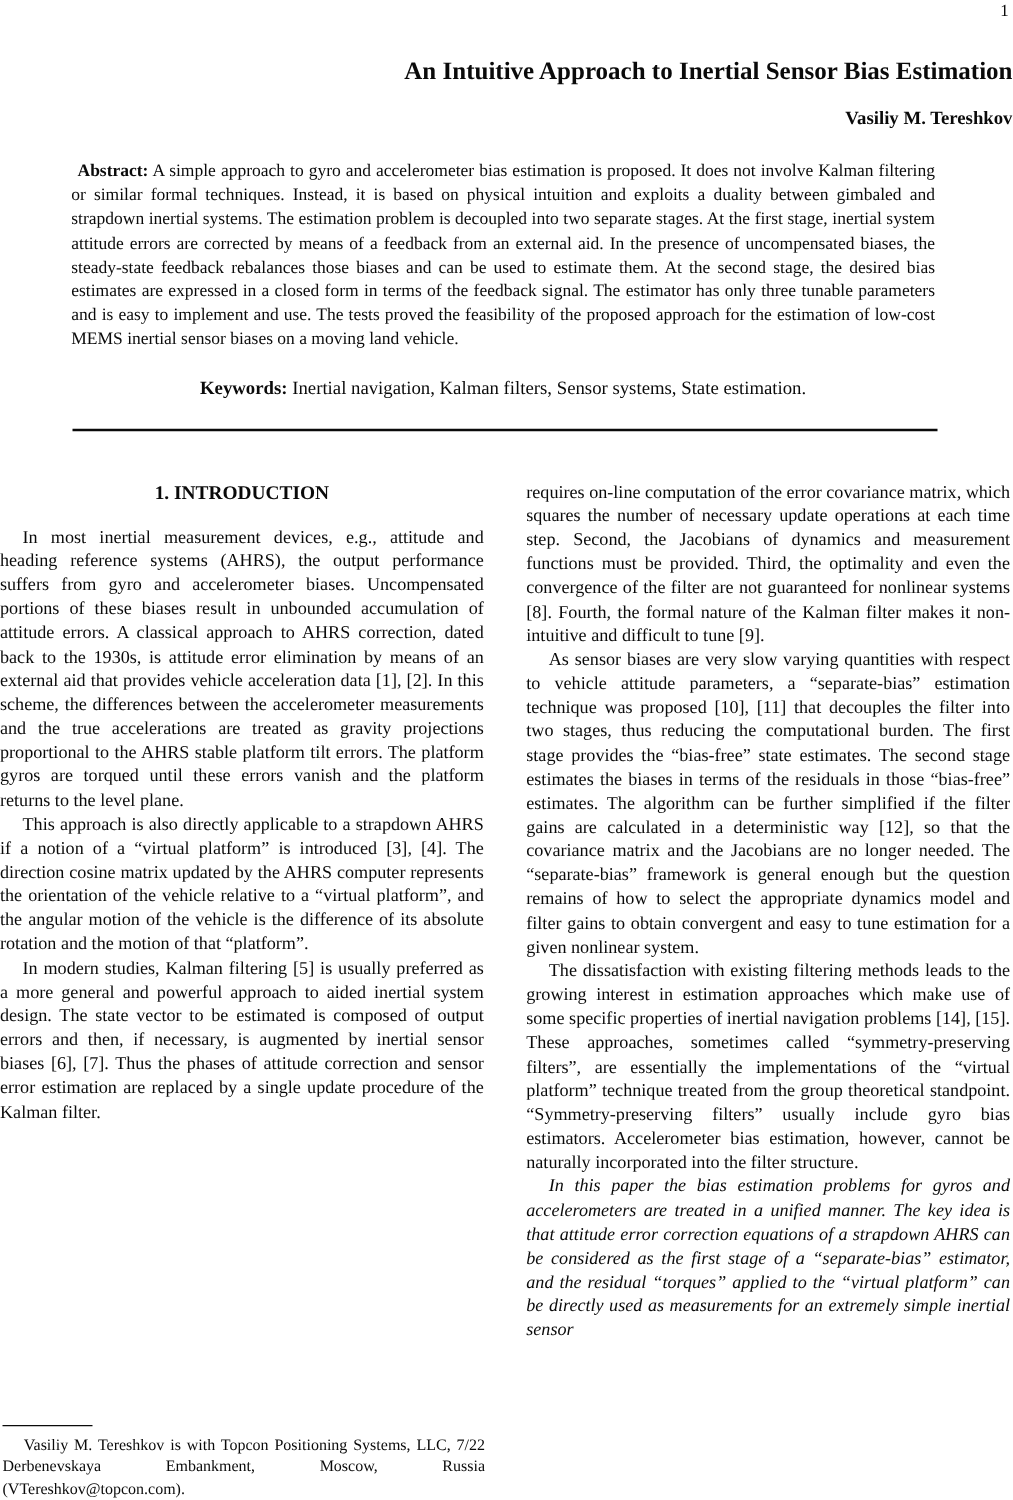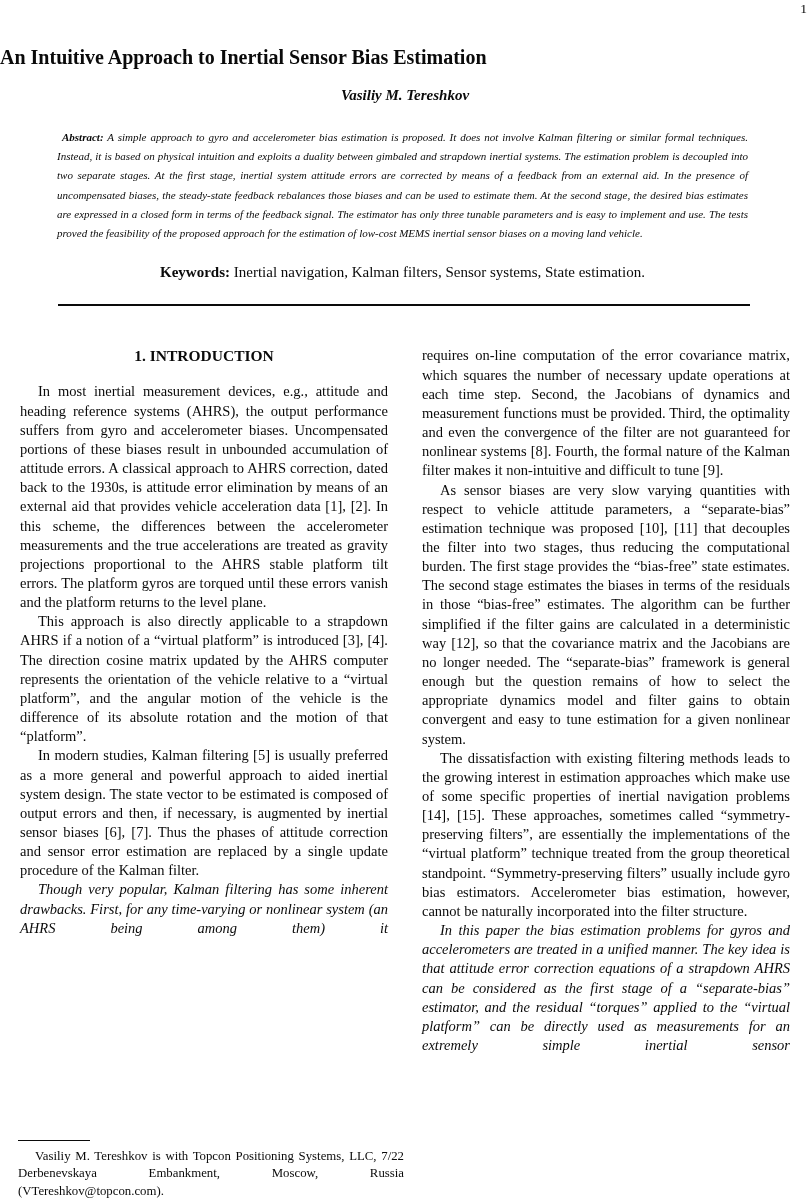--- a/index.html
+++ b/index.html
@@ -19,59 +19,57 @@
   .page-num {
     position: absolute;
     top: 1px;
     right: 3px;
     font-size: 13.5px;
     line-height: 15px;
   }
   .title {
     margin: 0;
     padding-top: 45px;
-    text-align: left;
+    text-align: right;
     font-size: 20px;
     line-height: 24px;
     font-weight: 700;
   }
   .author {
     margin: 17px 0 0 0;
-    text-align: center;
+    text-align: right;
     font-size: 15px;
     line-height: 18px;
     font-weight: 700;
-    font-style: italic;
   }
   .abstract {
     margin: 24px 62px 0 57px;
     text-align: justify;
-    font-size: 11px;
+    font-size: 14px;
     line-height: 19.2px;
     text-indent: 5px;
-    font-style: italic;
   }
   .keywords {
     margin: 20px 62px 0 57px;
     font-size: 15px;
     line-height: 19.2px;
     text-align: center;
   }
   .bold-label {
     font-weight: 700;
   }
   .rule {
     height: 2px;
     background: #0a0a0a;
     margin: 22px 60px 0 58px;
   }
   .columns {
     display: flex;
     gap: 34px;
-    padding: 0 20px;
+    padding: 0 0;
     margin-top: 40px;
   }
   .col {
     width: 387px;
     font-size: 14.5px;
     line-height: 19.15px;
     text-align: justify;
   }
   .section-heading {
     text-align: center;
@@ -86,21 +84,21 @@
   }
   .col p.noindent {
     text-indent: 0;
   }
   .col p.cont {
     text-align-last: justify;
     font-style: italic;
   }
   .footnote {
     position: absolute;
-    left: 18px;
+    left: 2px;
     top: 1140px;
     width: 386px;
     font-size: 12.8px;
     line-height: 17.4px;
     text-align: justify;
   }
   .footnote-rule {
     width: 72px;
     height: 1px;
     background: #0a0a0a;
@@ -126,21 +124,20 @@
 
 <div class="rule"></div>
 
 <div class="columns">
 
   <div class="col">
     <div class="section-heading">1. INTRODUCTION</div>
     <p>In most inertial measurement devices, e.g., attitude and heading reference systems (AHRS), the output performance suffers from gyro and accelerometer biases. Uncompensated portions of these biases result in unbounded accumulation of attitude errors. A classical approach to AHRS correction, dated back to the 1930s, is attitude error elimination by means of an external aid that provides vehicle acceleration data [1], [2]. In this scheme, the differences between the accelerometer measurements and the true accelerations are treated as gravity projections proportional to the AHRS stable platform tilt errors. The platform gyros are torqued until these errors vanish and the platform returns to the level plane.</p>
     <p>This approach is also directly applicable to a strapdown AHRS if a notion of a “virtual platform” is introduced [3], [4]. The direction cosine matrix updated by the AHRS computer represents the orientation of the vehicle relative to a “virtual platform”, and the angular motion of the vehicle is the difference of its absolute rotation and the motion of that “platform”.</p>
     <p>In modern studies, Kalman filtering [5] is usually preferred as a more general and powerful approach to aided inertial system design. The state vector to be estimated is composed of output errors and then, if necessary, is augmented by inertial sensor biases [6], [7]. Thus the phases of attitude correction and sensor error estimation are replaced by a single update procedure of the Kalman filter.</p>
-    <p class="cont">Though very popular, Kalman filtering has some inherent drawbacks. First, for any time-varying or nonlinear system (an AHRS being among them) it</p>
   </div>
 
   <div class="col">
     <p class="noindent">requires on-line computation of the error covariance matrix, which squares the number of necessary update operations at each time step. Second, the Jacobians of dynamics and measurement functions must be provided. Third, the optimality and even the convergence of the filter are not guaranteed for nonlinear systems [8]. Fourth, the formal nature of the Kalman filter makes it non-intuitive and difficult to tune [9].</p>
     <p>As sensor biases are very slow varying quantities with respect to vehicle attitude parameters, a “separate-bias” estimation technique was proposed [10], [11] that decouples the filter into two stages, thus reducing the computational burden. The first stage provides the “bias-free” state estimates. The second stage estimates the biases in terms of the residuals in those “bias-free” estimates. The algorithm can be further simplified if the filter gains are calculated in a deterministic way [12], so that the covariance matrix and the Jacobians are no longer needed. The “separate-bias” framework is general enough but the question remains of how to select the appropriate dynamics model and filter gains to obtain convergent and easy to tune estimation for a given nonlinear system.</p>
     <p>The dissatisfaction with existing filtering methods leads to the growing interest in estimation approaches which make use of some specific properties of inertial navigation problems [14], [15]. These approaches, sometimes called “symmetry-preserving filters”, are essentially the implementations of the “virtual platform” technique treated from the group theoretical standpoint. “Symmetry-preserving filters” usually include gyro bias estimators. Accelerometer bias estimation, however, cannot be naturally incorporated into the filter structure.</p>
     <p class="cont">In this paper the bias estimation problems for gyros and accelerometers are treated in a unified manner. The key idea is that attitude error correction equations of a strapdown AHRS can be considered as the first stage of a “separate-bias” estimator, and the residual “torques” applied to the “virtual platform” can be directly used as measurements for an extremely simple inertial sensor</p>
   </div>
 
 </div>

